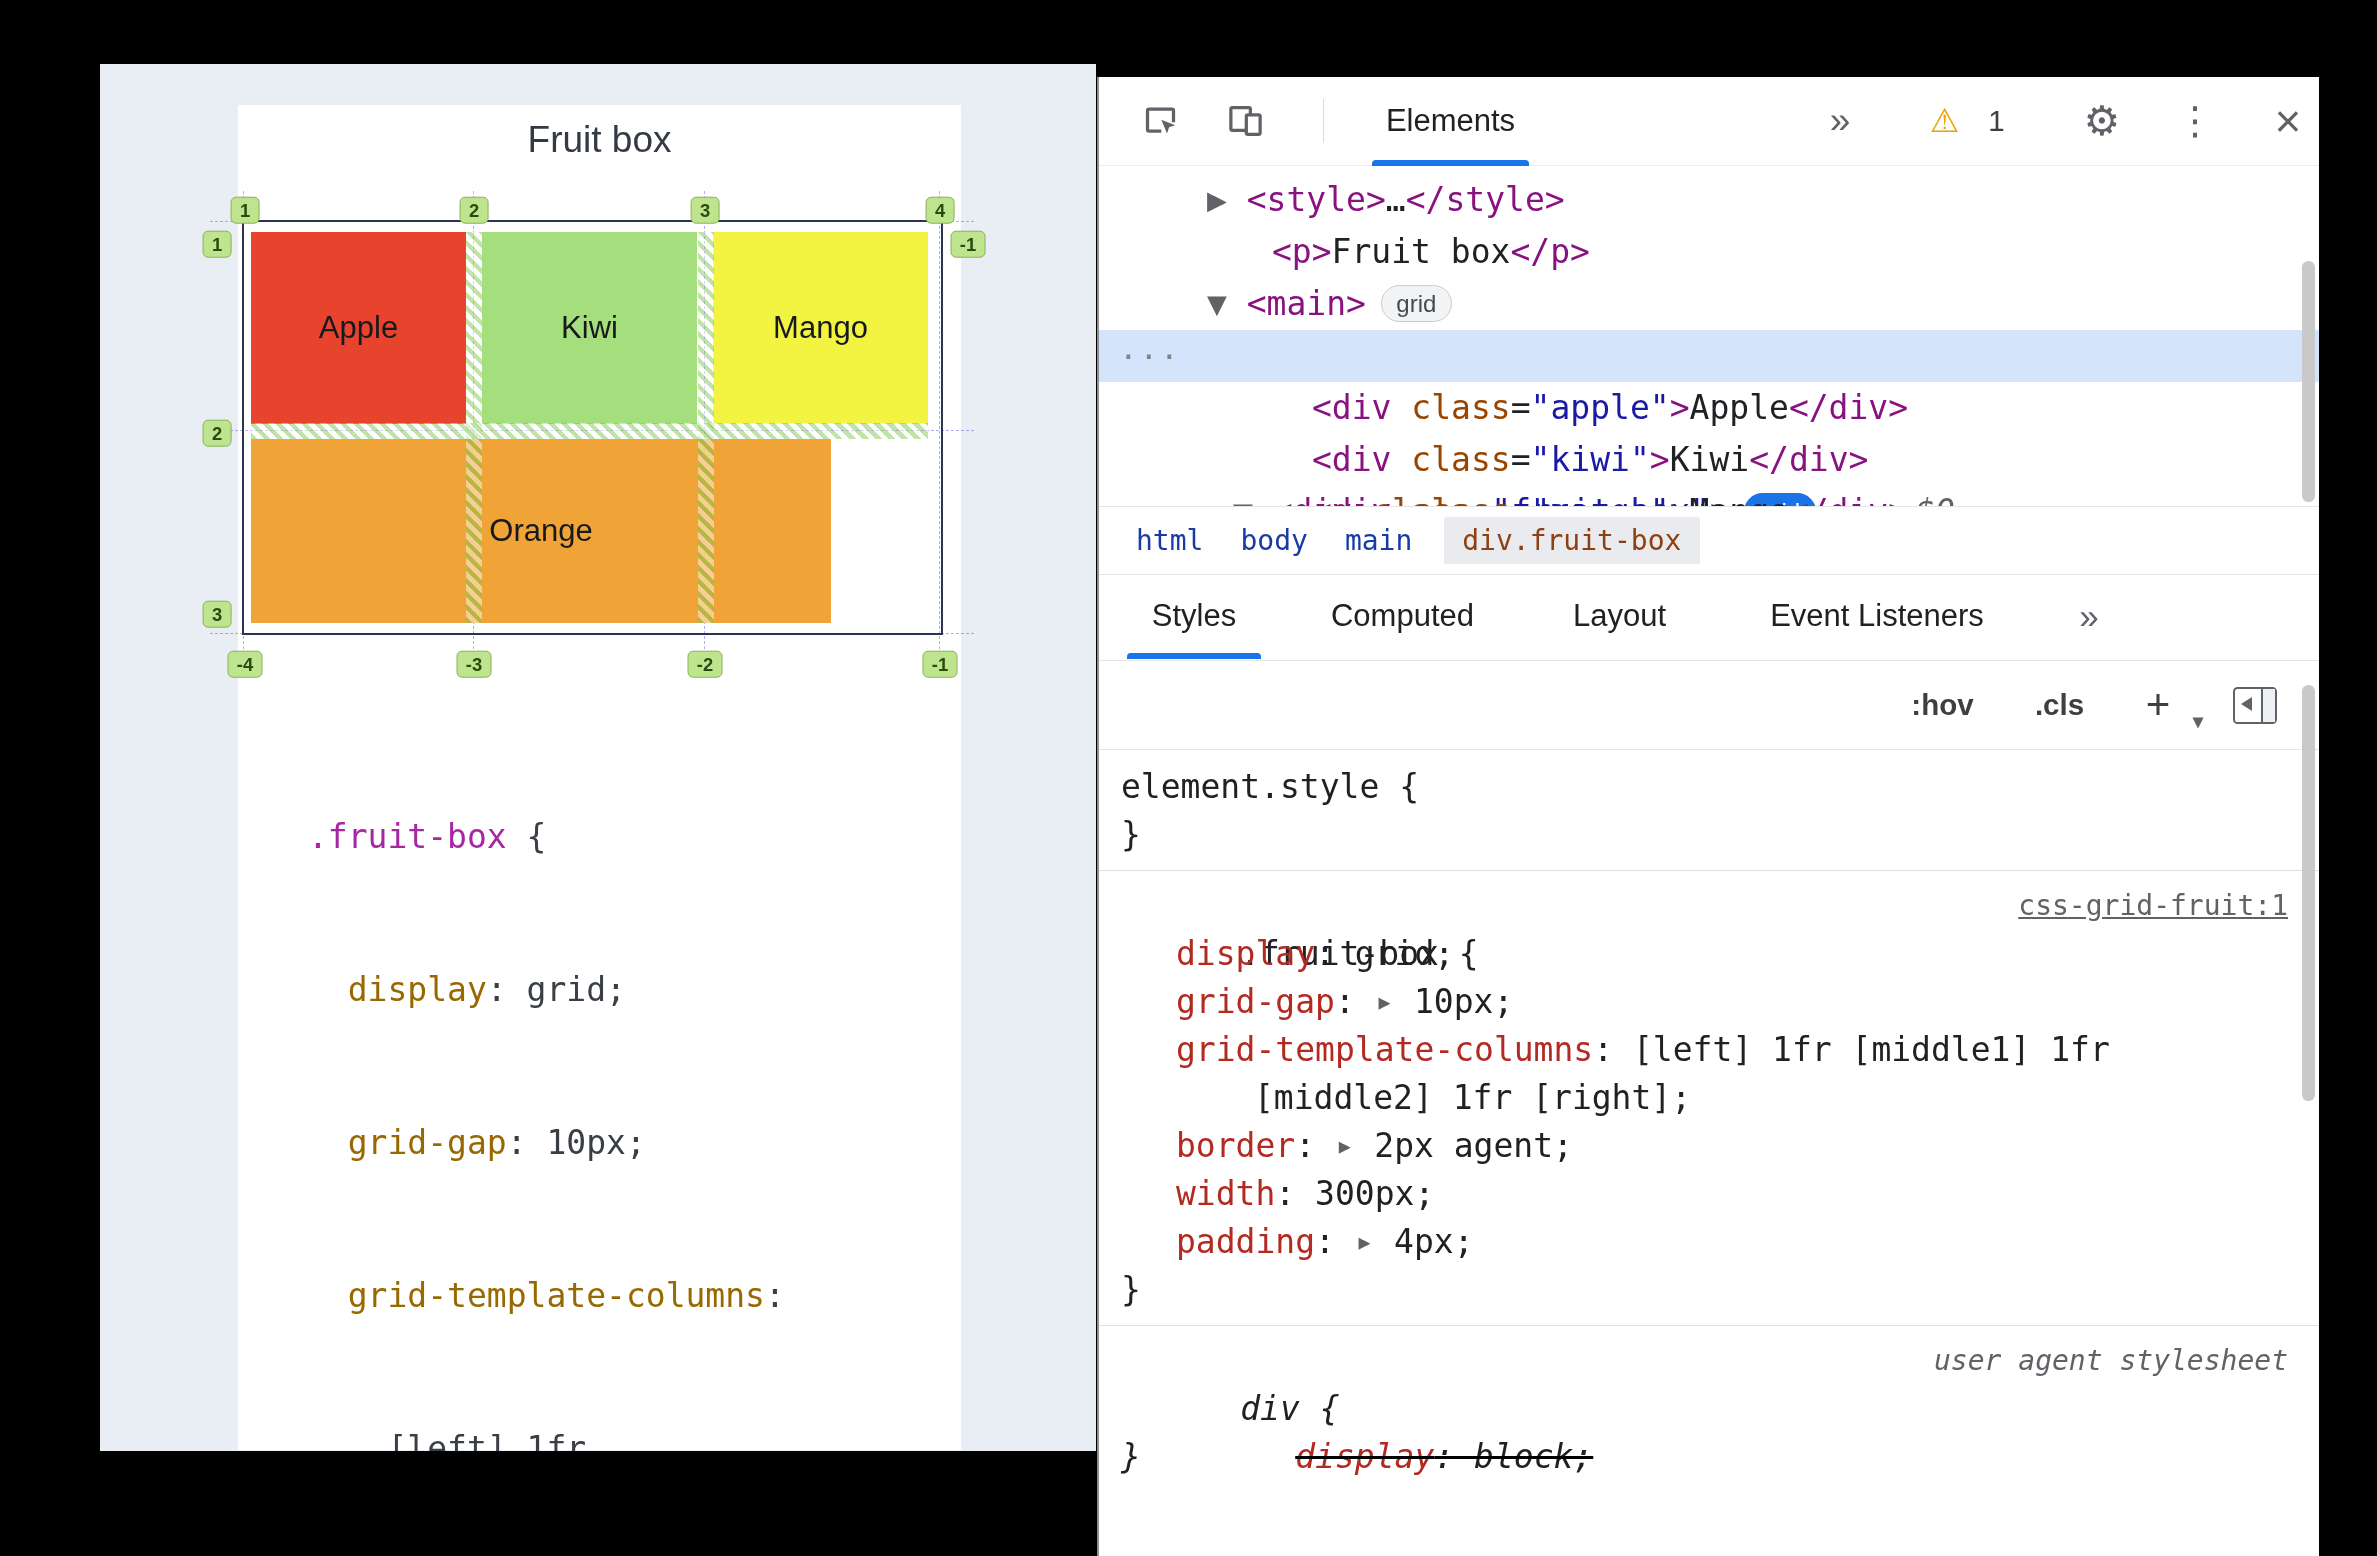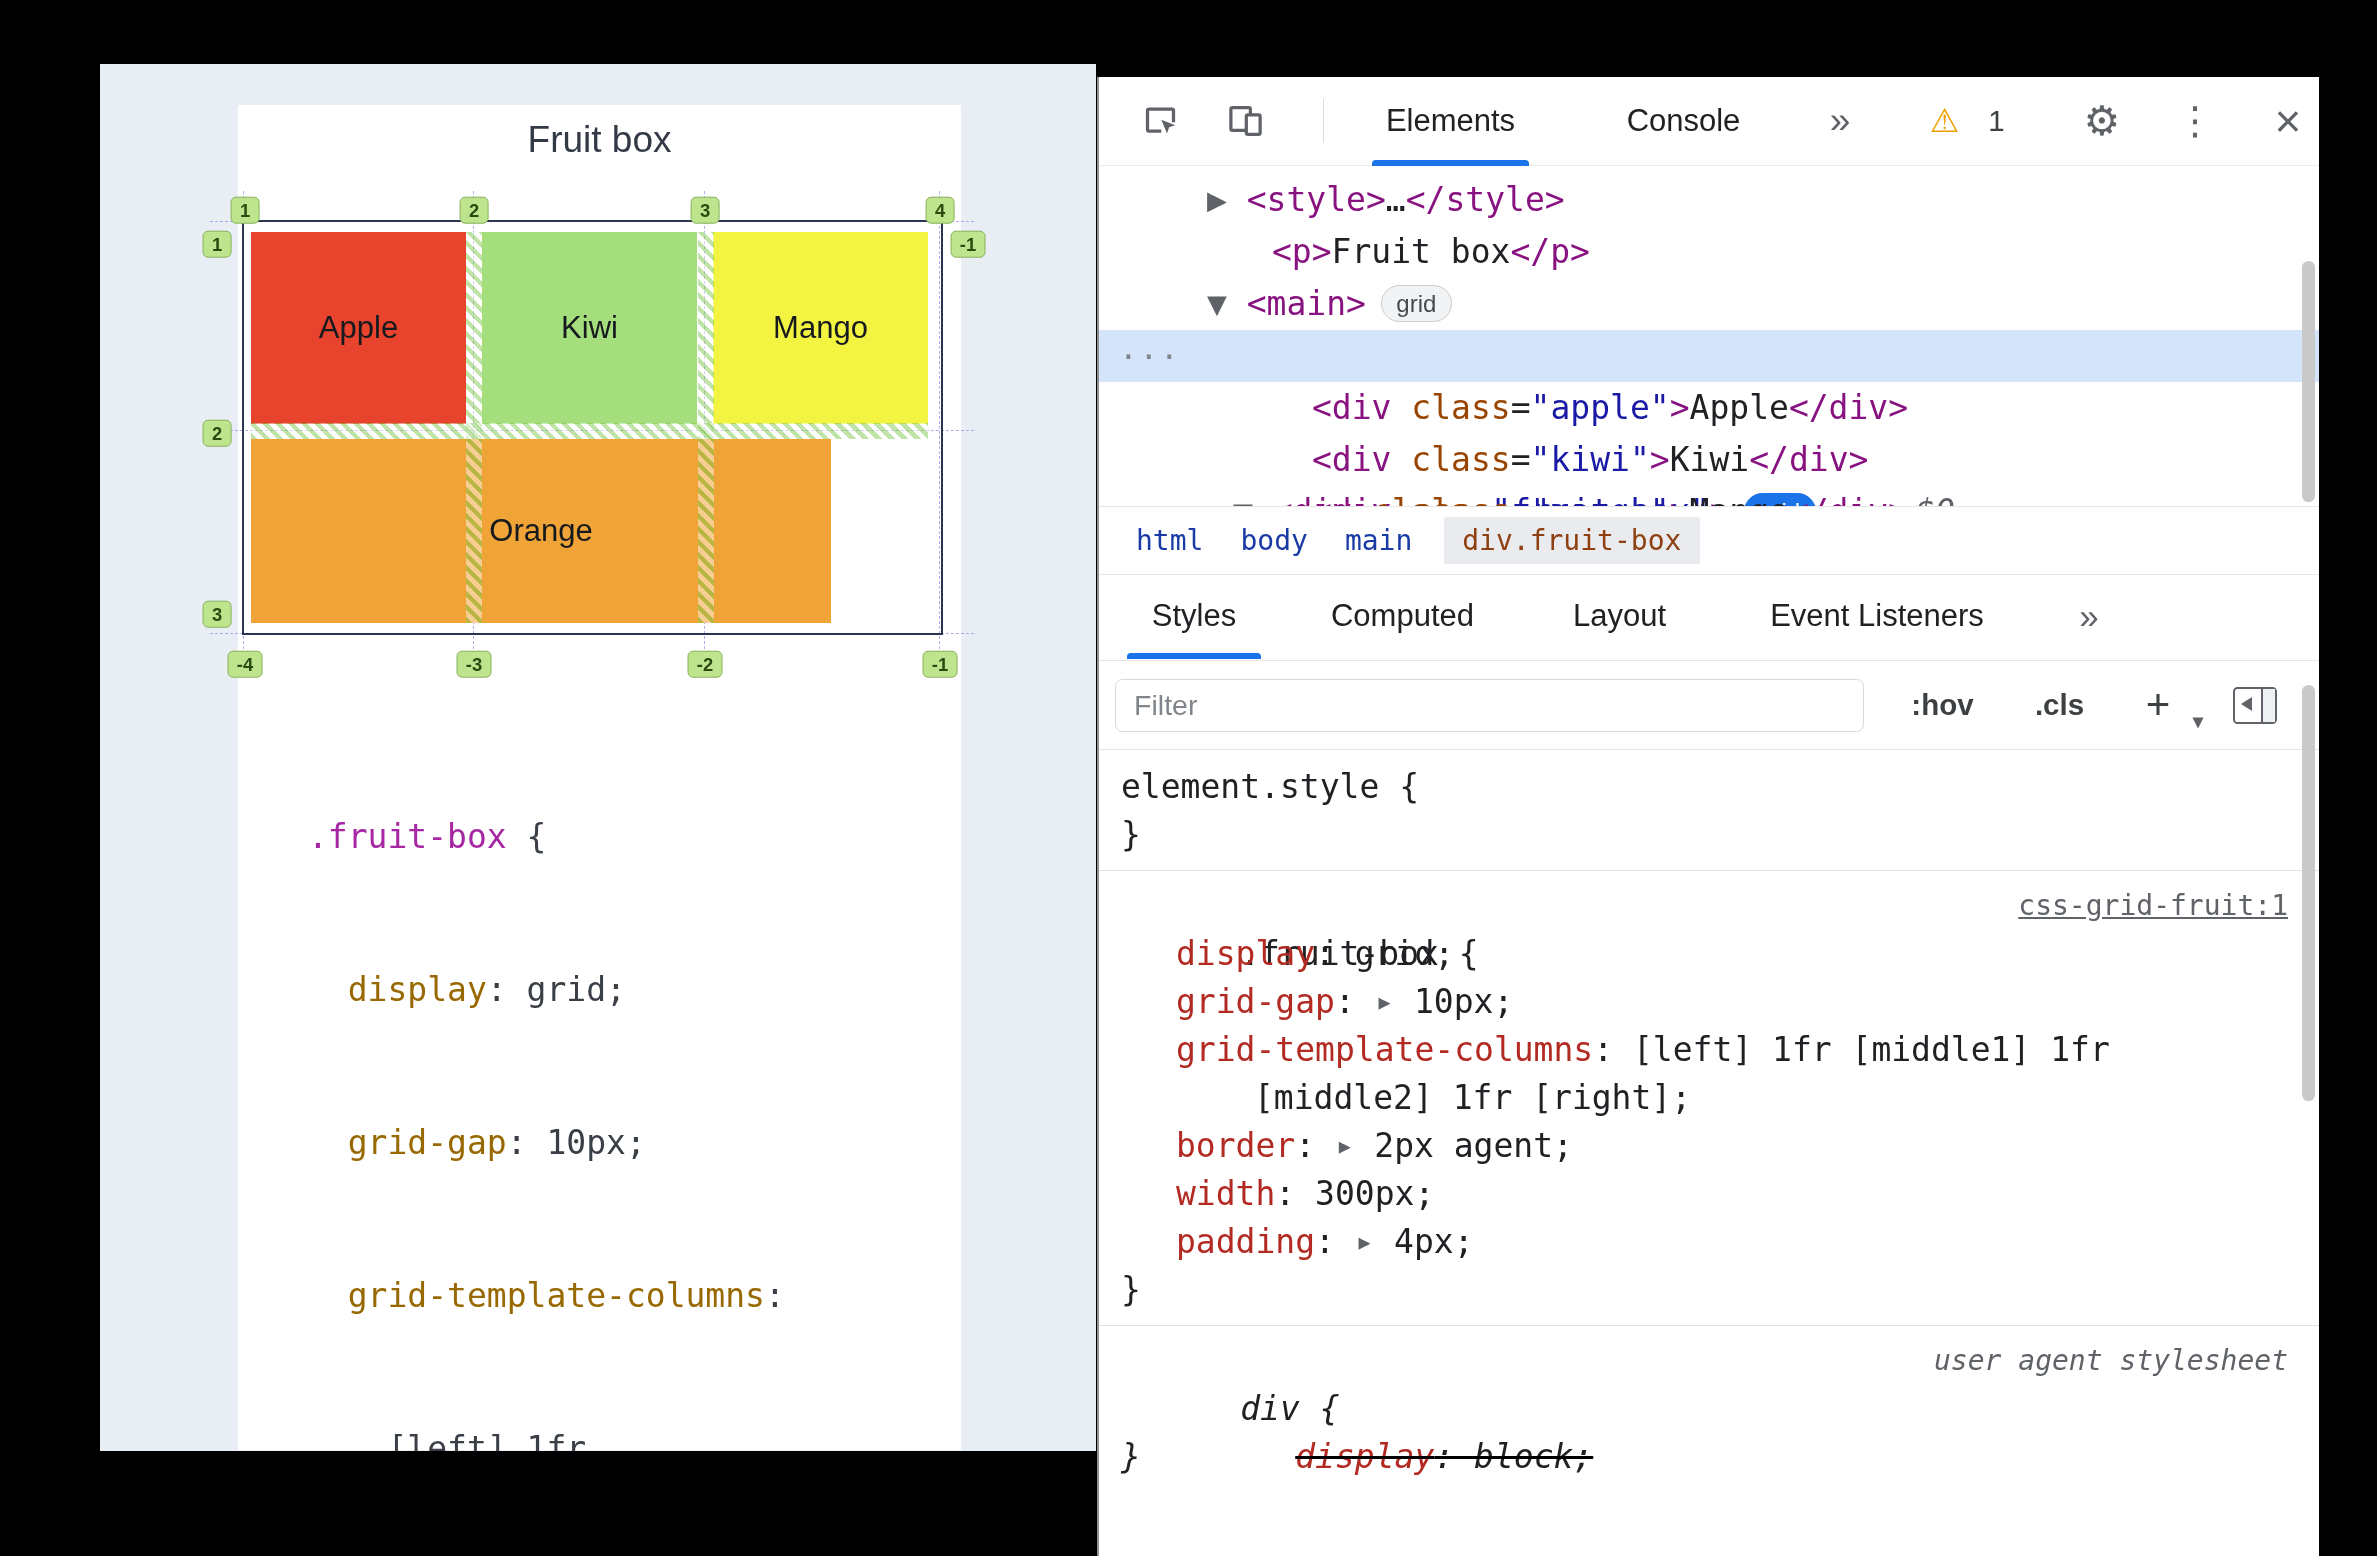--- a/index.html
+++ b/index.html
@@ -188,21 +188,20 @@
     <div class="dt-icon" style="left:116px;width:61px;">
       <svg viewBox="0 0 24 24" width="39" height="39">
           <rect x="3" y="4" width="12" height="14" rx="1" fill="none" stroke="#5f6368" stroke-width="2"></rect>
           <rect x="12.5" y="8.5" width="8.5" height="12" rx="1" fill="#fff" stroke="#5f6368" stroke-width="2"></rect>
         </svg>
     </div>
     <div class="vdiv" style="left:224px;"></div>
 
     <div class="dt-tab" style="left:273px;width:157px;">Elements</div>
     <div id="tab-underline"></div>
-    <div class="dt-tab" style="left:497px;width:175px;">Console</div>
     <div class="dt-icon" style="left:709px;width:64px;font-size:37px;">»</div>
 
     <div class="dt-icon" style="left:818px;width:55px;font-size:33px;color:#f0a000;">⚠</div>
     <div class="dt-tab" style="left:877px;width:41px;font-size:29.5px;color:#3c4043;">1</div>
     <div class="dt-icon" style="left:971px;width:64px;font-size:41px;">⚙</div>
     <div class="dt-icon" style="left:1064px;width:64px;font-size:39px;">⋮</div>
     <div class="dt-icon" style="left:1157px;width:64px;font-size:46px;">×</div>
   </div>
 
   <div id="dt-tree" class="mono">
@@ -229,21 +228,20 @@
   <div id="dt-styletabs">
     <div class="stab" style="left:28px;width:134px;">Styles</div>
     <div id="stab-underline"></div>
     <div class="stab" style="left:216px;width:175px;">Computed</div>
     <div class="stab" style="left:456px;width:129px;">Layout</div>
     <div class="stab" style="left:649px;width:258px;">Event Listeners</div>
     <div class="stab" style="left:953px;width:74px;font-size:35px;color:#5f6368;">»</div>
   </div>
 
   <div id="dt-filterrow">
-    <input id="filter-input" type="text" placeholder="Filter" style="">
     <div class="frbtn" style="left:792px;width:103px;">:hov</div>
     <div class="frbtn" style="left:910px;width:101px;">.cls</div>
     <div class="frbtn" style="left:1022px;width:74px;font-size:42px;font-weight:normal;">+</div>
     <div class="frbtn" style="left:1085px;width:28px;top:16.6px;font-size:20px;color:#5f6368;">▾</div>
     <div class="panel-icon" style="left:1134px;top:26px;">
         <span class="bar"></span>
         <span class="tri"></span>
       </div>
   </div>
 

